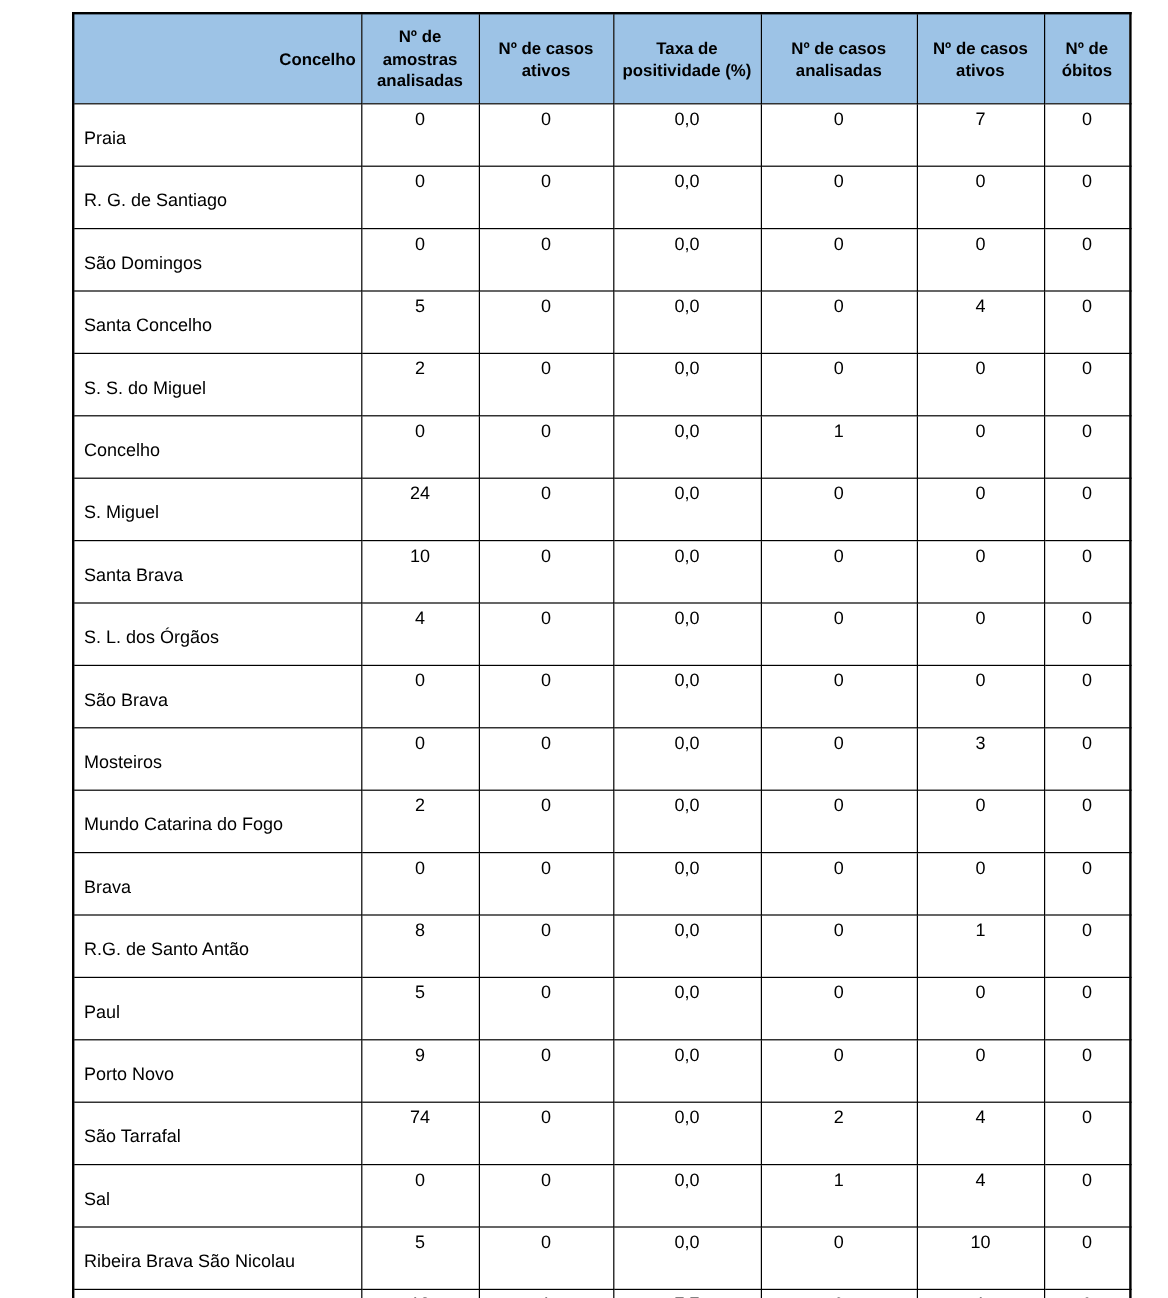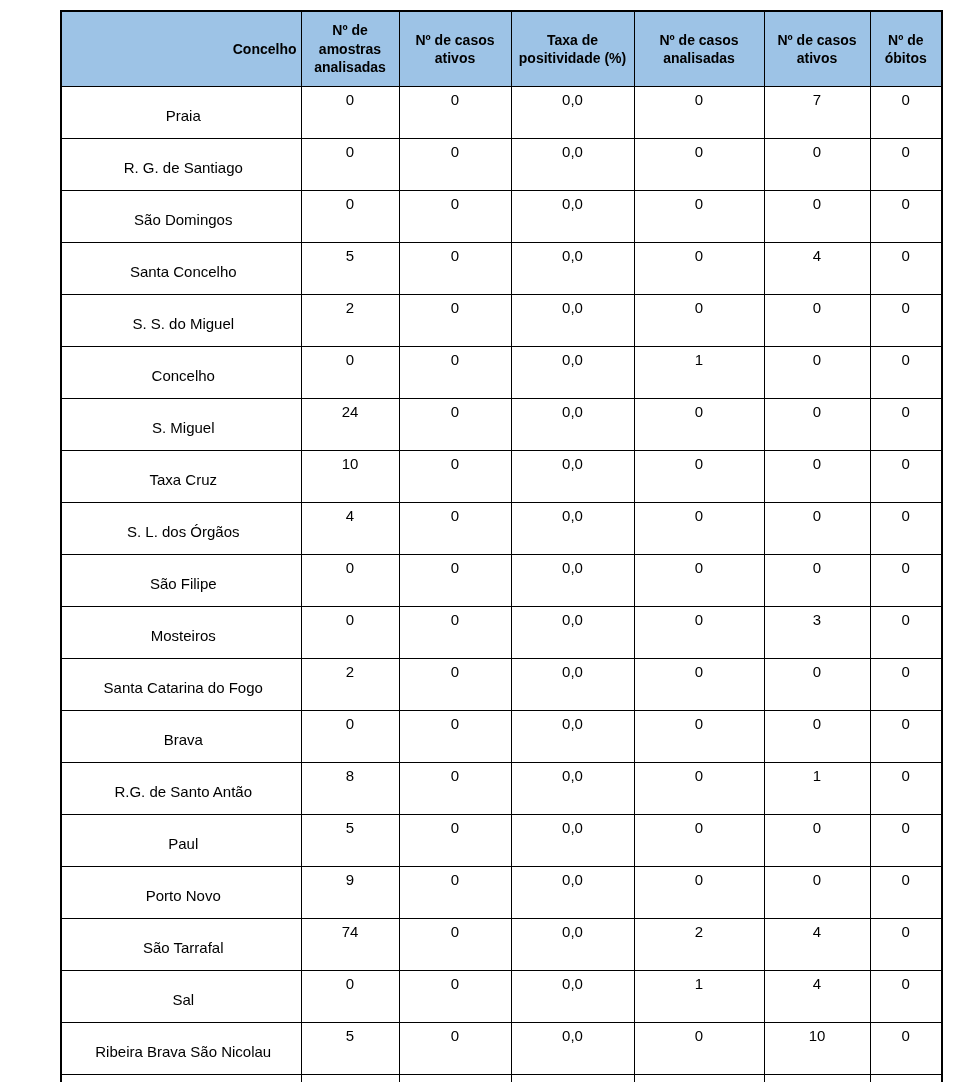--- a/index.html
+++ b/index.html
@@ -44,21 +44,21 @@
   table.data-table thead th.col-name {
     text-align: right;
     padding-left: 24px;
   }
   
   table.data-table tbody td {
     height: 41px;
     font-size: 15px;
   }
   table.data-table tbody td.cell-name {
-    text-align: center;
+    text-align: left;
     vertical-align: middle;
     padding: 8px 4px 2px 8px;
     margin-top: 32px;
   }
   table.data-table tbody td.cell-num {
     text-align: center;
     vertical-align: top;
     padding-top: 4px;
   }
 </style>
@@ -145,57 +145,57 @@
         <tr>
           <td class="cell-name">S. Miguel</td>
           <td class="cell-num">24</td>
           <td class="cell-num">0</td>
           <td class="cell-num">0,0</td>
           <td class="cell-num">0</td>
           <td class="cell-num">0</td>
           <td class="cell-num">0</td>
         </tr>
         <tr>
-          <td class="cell-name">Taxa Cruz</td>
+          <td class="cell-name">Santa Brava</td>
           <td class="cell-num">10</td>
           <td class="cell-num">0</td>
           <td class="cell-num">0,0</td>
           <td class="cell-num">0</td>
           <td class="cell-num">0</td>
           <td class="cell-num">0</td>
         </tr>
         <tr>
           <td class="cell-name">S. L. dos Órgãos</td>
           <td class="cell-num">4</td>
           <td class="cell-num">0</td>
           <td class="cell-num">0,0</td>
           <td class="cell-num">0</td>
           <td class="cell-num">0</td>
           <td class="cell-num">0</td>
         </tr>
         <tr>
-          <td class="cell-name">São Filipe</td>
+          <td class="cell-name">São Brava</td>
           <td class="cell-num">0</td>
           <td class="cell-num">0</td>
           <td class="cell-num">0,0</td>
           <td class="cell-num">0</td>
           <td class="cell-num">0</td>
           <td class="cell-num">0</td>
         </tr>
         <tr>
           <td class="cell-name">Mosteiros</td>
           <td class="cell-num">0</td>
           <td class="cell-num">0</td>
           <td class="cell-num">0,0</td>
           <td class="cell-num">0</td>
           <td class="cell-num">3</td>
           <td class="cell-num">0</td>
         </tr>
         <tr>
-          <td class="cell-name">Santa Catarina do Fogo</td>
+          <td class="cell-name">Mundo Catarina do Fogo</td>
           <td class="cell-num">2</td>
           <td class="cell-num">0</td>
           <td class="cell-num">0,0</td>
           <td class="cell-num">0</td>
           <td class="cell-num">0</td>
           <td class="cell-num">0</td>
         </tr>
         <tr>
           <td class="cell-name">Brava</td>
           <td class="cell-num">0</td>

